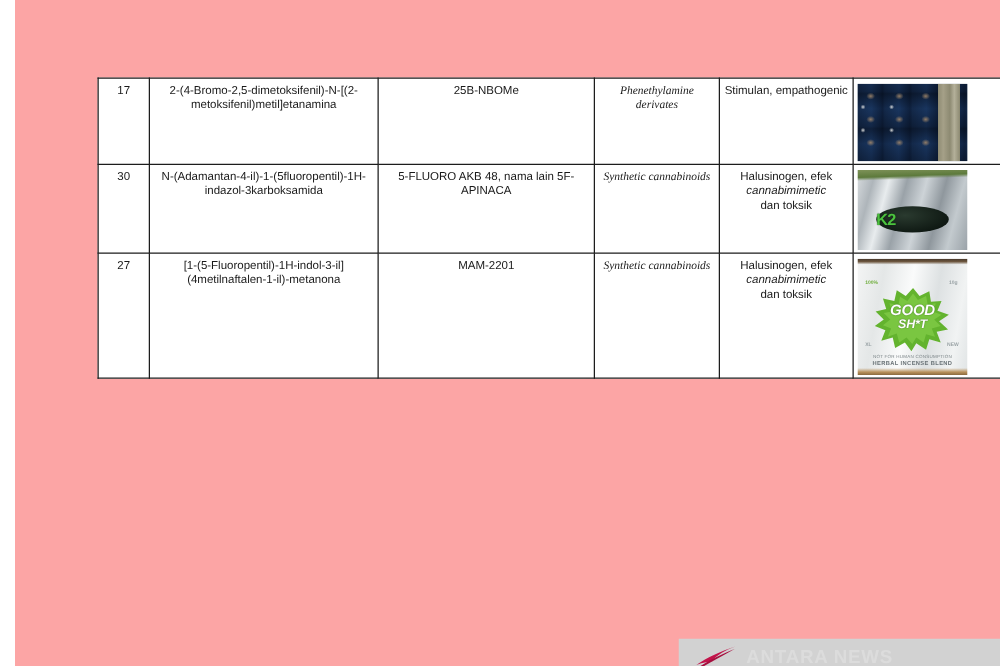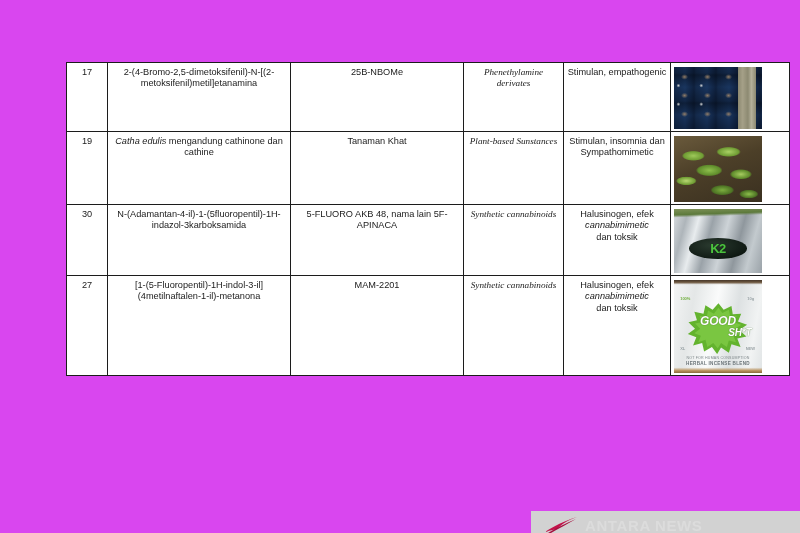--- a/index.html
+++ b/index.html
@@ -12,21 +12,22 @@
     height: 533px;
     position: relative;
     overflow: hidden;
     font-family: "Liberation Sans", sans-serif;
     color: #1a1a1a;
   }
 
   #page {
     position: absolute;
     inset: 0;
-    background: #d946ef;
+    background: #fca5a5;
+    margin-left: 12px;
   }
 
   
   #doc-table {
     position: absolute;
     left: 66px;
     top: 62px;
     width: 690px;
     border-collapse: collapse;
     table-layout: fixed;
@@ -132,21 +133,20 @@
   .k2oval {
     position: absolute;
     left: 17%;
     top: 46%;
     width: 66%;
     height: 32%;
     border-radius: 50%;
     background: radial-gradient(ellipse at 40% 35%, #2a3a2f 0%, #101a14 70%, #070c09 100%);
     display: flex;
     align-items: center;
-    justify-content: center;
   }
   .k2txt {
     font-family: "Liberation Sans", sans-serif;
     font-weight: bold;
     font-size: 13px;
     color: #4cc23f;
     letter-spacing: -0.5px;
     line-height: 1;
     text-shadow: 0 0 1px #0a2a08;
   }
@@ -243,32 +243,20 @@
         <td class="c-group grouptxt">Phenethylamine derivates</td>
         <td class="c-effect">Stimulan, empathogenic</td>
         <td class="c-img">
           <span class="imgbox">
             <span class="blister"></span>
           </span>
         </td>
       </tr>
 
 
-      <tr class="r19">
-        <td class="c-no cell-no">19</td>
-        <td class="c-name"><span class="ital">Catha edulis</span><span> mengandung cathinone dan cathine</span></td>
-        <td class="c-alias">Tanaman Khat</td>
-        <td class="c-group grouptxt">Plant-based Sunstances</td>
-        <td class="c-effect">Stimulan, insomnia dan Sympathomimetic</td>
-        <td class="c-img">
-          <span class="imgbox">
-            <span class="plant"></span>
-          </span>
-        </td>
-      </tr>
 
       <tr class="r20">
         <td class="c-no cell-no">30</td>
         <td class="c-name">N-(Adamantan-4-il)-1-(5fluoropentil)-1H-indazol-3karboksamida</td>
         <td class="c-alias">5-FLUORO AKB 48, nama lain 5F-APINACA</td>
         <td class="c-group grouptxt">Synthetic cannabinoids</td>
         <td class="c-effect"><span>Halusinogen, efek</span><br><span class="ital">cannabimimetic</span><br><span>dan toksik</span></td>
         <td class="c-img">
           <span class="imgbox">
             <span class="k2pack"></span>
@@ -287,21 +275,21 @@
         <td class="c-effect"><span>Halusinogen, efek</span><br><span class="ital">cannabimimetic</span><br><span>dan toksik</span></td>
         <td class="c-img">
           <span class="imgbox">
             <span class="goodpack"></span>
             <span class="splash">
               <svg viewBox="0 0 100 80" xmlns="http://www.w3.org/2000/svg" aria-hidden="true">
                 <path d="M50 2 L58 12 L70 6 L72 19 L85 18 L80 30 L94 35 L82 43 L93 53 L79 56 L84 69 L70 65 L66 78 L54 70 L48 80 L40 69 L28 76 L25 63 L11 67 L16 54 L3 49 L14 41 L4 31 L17 28 L13 15 L27 18 L30 5 L41 12 Z" fill="#63b32e"></path>
                 <path d="M50 9 L56 17 L66 12 L68 22 L78 21 L74 31 L85 35 L76 41 L84 49 L73 52 L77 62 L66 59 L63 69 L54 63 L49 71 L42 63 L33 69 L30 58 L19 62 L23 52 L13 48 L22 41 L14 33 L24 31 L21 21 L32 23 L34 13 L43 18 Z" fill="#7ec944" opacity=".85"></path>
               </svg>
               <span style="position:absolute;left:0;right:0;top:28%;text-align:center;font-size:12px;font-weight:bold;font-style:italic;color:#ffffff;line-height:9px;letter-spacing:-.2px;text-shadow:0 0 1px #2f5f16;">GOOD</span>
-              <span style="position:absolute;left:0;right:0;top:50%;text-align:right;font-size:10px;font-weight:bold;font-style:italic;color:#ffffff;line-height:10px;letter-spacing:-.2px;text-shadow:0 0 1px #2f5f16;">SH*T</span>
+              <span style="position:absolute;left:0;right:0;top:50%;text-align:center;font-size:10px;font-weight:bold;font-style:italic;color:#ffffff;line-height:10px;letter-spacing:-.2px;text-shadow:0 0 1px #2f5f16;">SH*T</span>
             </span>
             <span class="gp-corner gp-tl">100%</span>
             <span class="gp-corner gp-tr">10g</span>
             <span class="gp-corner gp-bl">XL</span>
             <span class="gp-corner gp-br">NEW</span>
             <span class="gp-foot">NOT FOR HUMAN CONSUMPTION</span>
             <span class="gp-foot2">HERBAL INCENSE BLEND</span>
           </span>
         </td>
       </tr>

